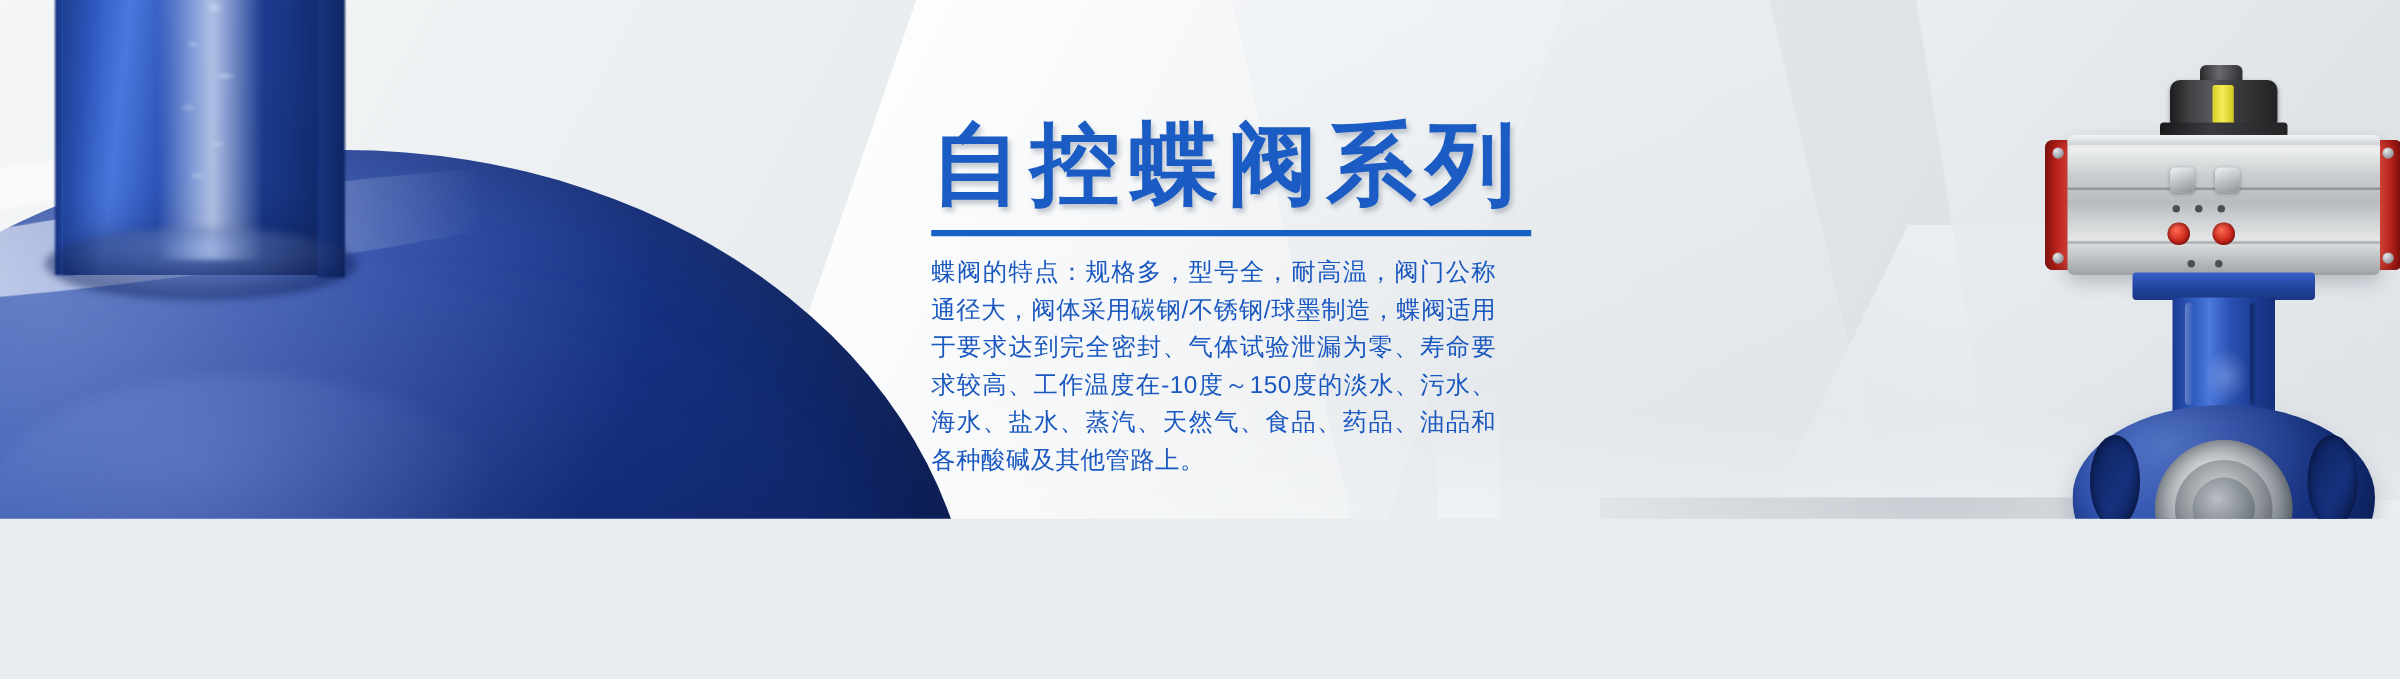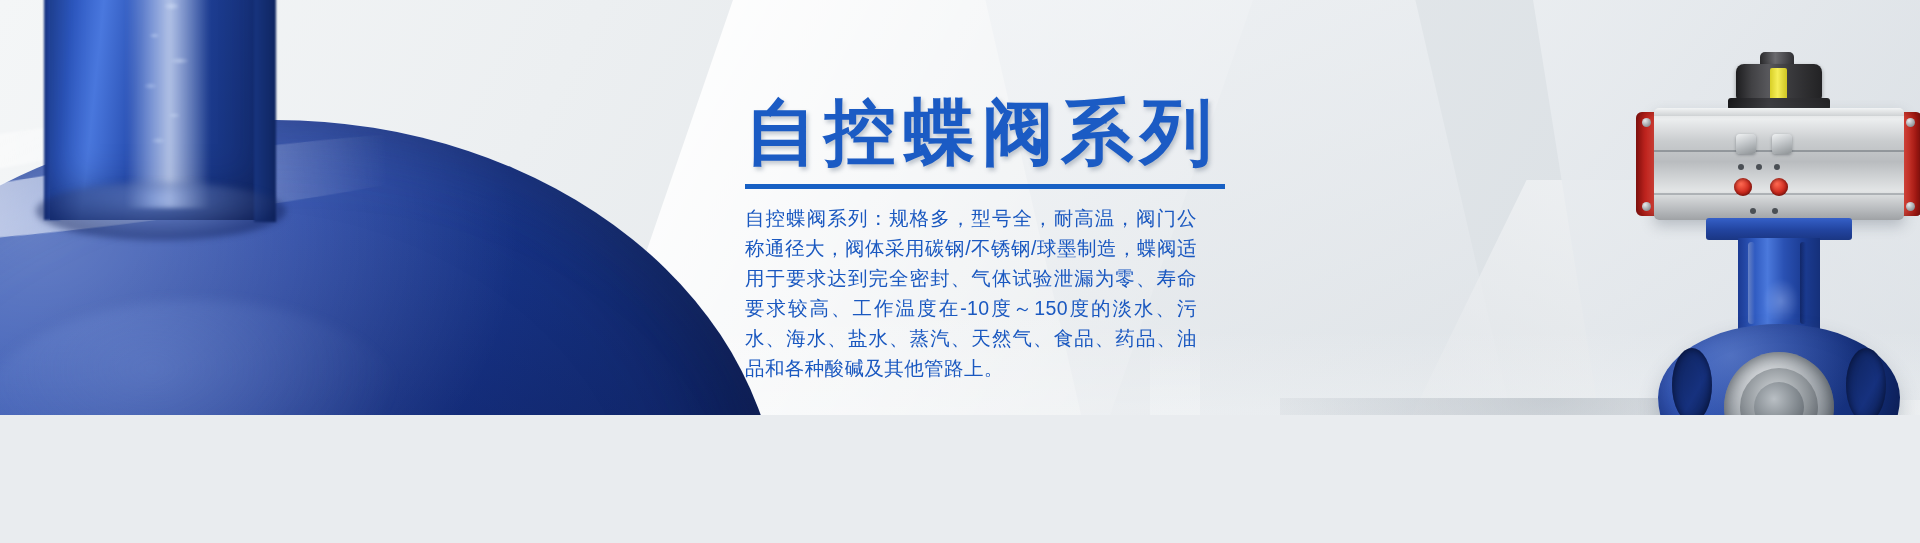--- a/index.html
+++ b/index.html
@@ -229,21 +229,21 @@
     <div class="lo lo-neck"></div>
     <div class="lo lo-neck-sheen"></div>
     <div class="lo lo-neck-texture"></div>
     <div class="lo lo-neck-edgeR"></div>
     <div class="lo lo-joint"></div>
   </div>
 
   <div id="textblock">
     <div id="title">自控蝶阀系列</div>
     <div id="divider"></div>
-    <div id="desc">自控蝶阀系列：规格多，型号全，耐高温，阀门公称通径大，阀体采用碳钢/不锈钢/球墨制造，蝶阀适用于要求达到完全密封、气体试验泄漏为零、寿命要求较高、工作温度在-10度～150度的淡水、污水、海水、盐水、蒸汽、天然气、食品、药品、油品和各种酸碱及其他管路上。</div>
+    <div id="desc">蝶阀的特点：规格多，型号全，耐高温，阀门公称通径大，阀体采用碳钢/不锈钢/球墨制造，蝶阀适用于要求达到完全密封、气体试验泄漏为零、寿命要求较高、工作温度在-10度～150度的淡水、污水、海水、盐水、蒸汽、天然气、食品、药品、油品和各种酸碱及其他管路上。</div>
   </div>
 
   <div id="valve">
     <div class="v v-shadow"></div>
 
     <div class="v v-cap-stem"></div>
     <div class="v v-cap"></div>
     <div class="v v-cap-yellow"></div>
     <div class="v v-cap-base"></div>
 

